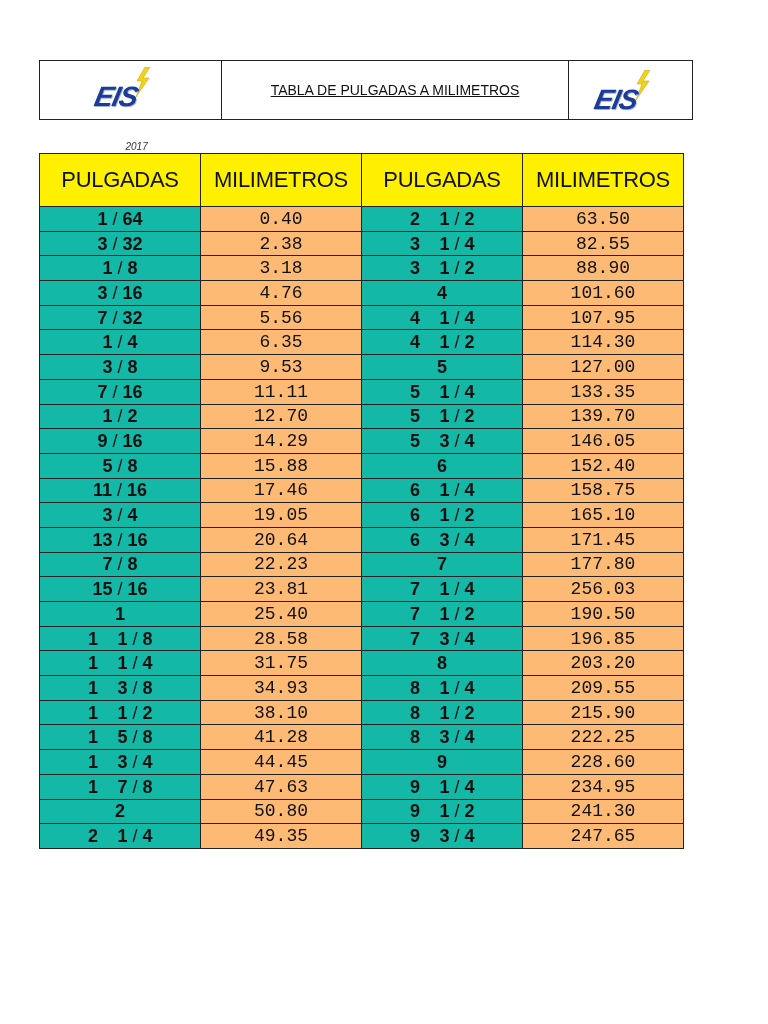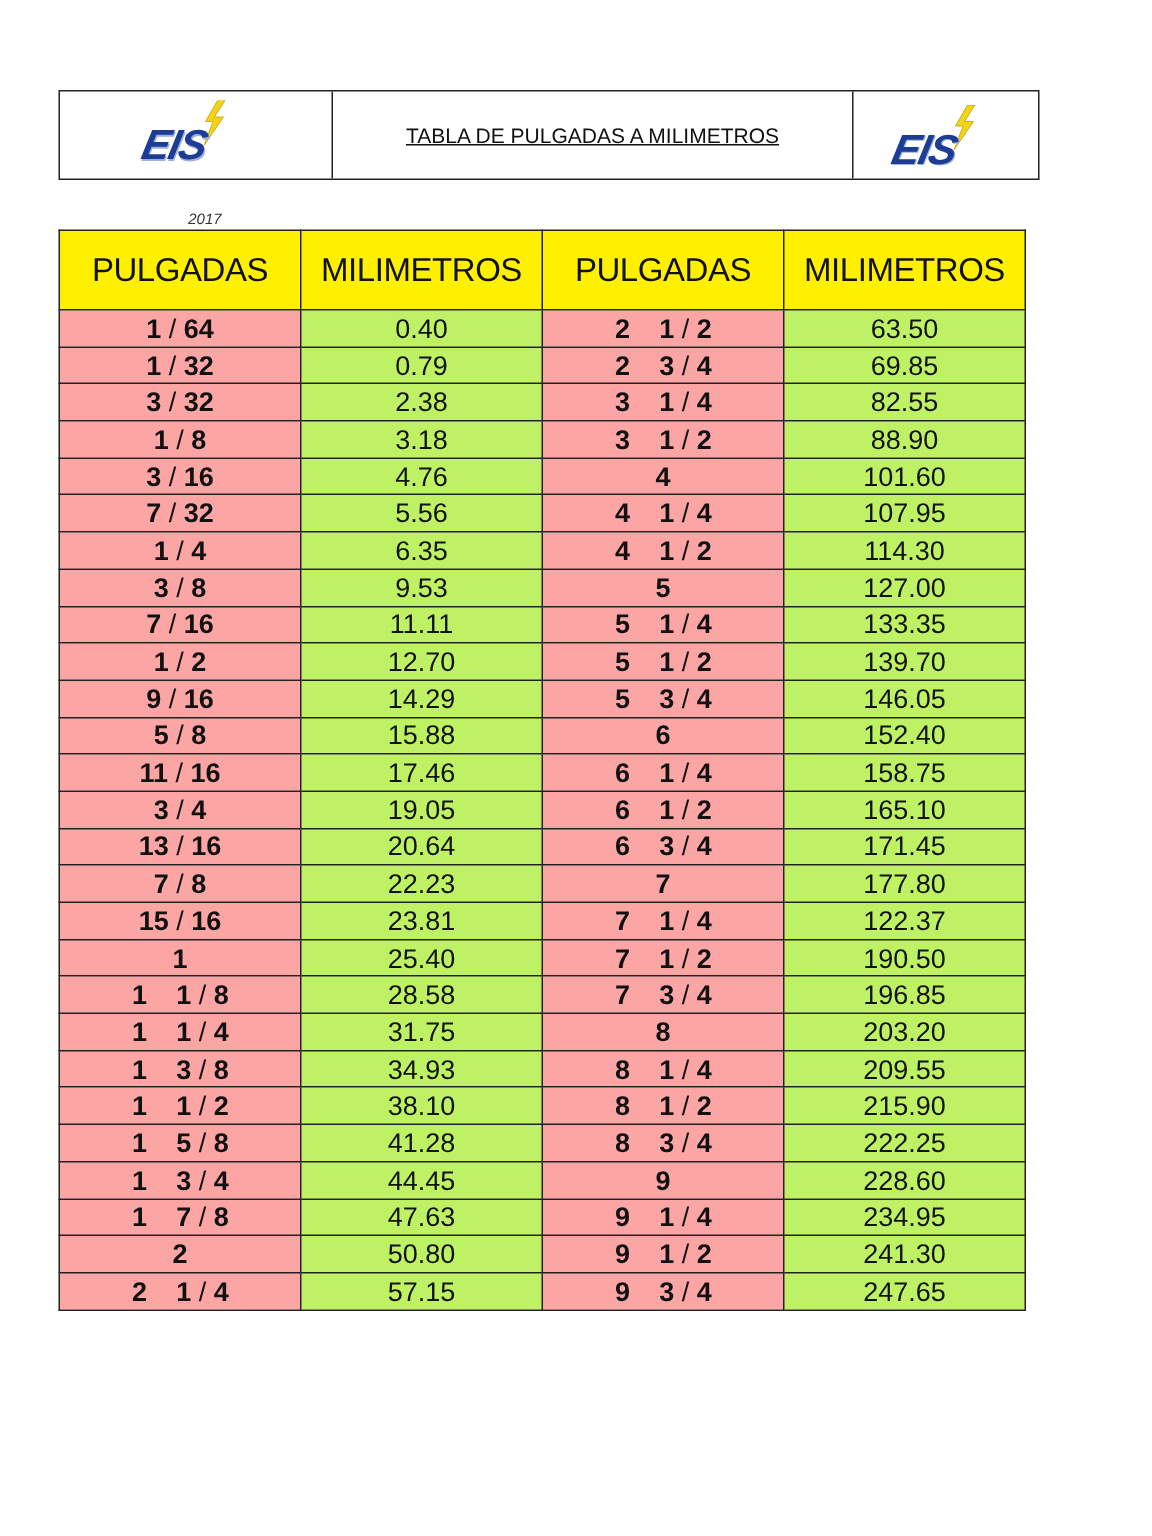--- a/index.html
+++ b/index.html
@@ -15,22 +15,22 @@
 
   .logo { position: relative; width: 80px; height: 50px; }
   .logo .bolt { position: absolute; left: 40px; top: 2px; width: 22px; height: 30px; }
   .logo .eis { position: absolute; left: 4px; top: 16px; font-family: "Liberation Sans", sans-serif; font-weight: bold; font-style: italic; font-size: 28px; color: #1d3c96; letter-spacing: -1px; transform: skewX(-12deg); text-shadow: 1px 1px 0 #9fb0d8; }
   .logo .year { position: absolute; left: 35px; top: 40px; font-size: 10px; font-style: italic; color: #333; margin-top: 36px; }
 
   table.conv { position: absolute; left: 39px; top: 153px; width: 644px; border-collapse: collapse; table-layout: fixed; }
   table.conv td, table.conv th { border: 1px solid #222; padding: 0; text-align: center; }
   table.conv th { background: #fff000; height: 52px; font-weight: normal; font-size: 22px; color: #111; letter-spacing: -0.3px; margin-left: 28px; }
   table.conv td { height: 23.7px; font-size: 18px; line-height: 1; }
-  td.inch { background: #fca5a5; font-weight: bold; }
-  td.mm { background: #bef264; }
+  td.inch { background: #14b8a6; font-weight: bold; }
+  td.mm { background: #fdba74; font-family: Liberation Mono, monospace; }
   .whole { display: inline-block; }
   .frac .sl { font-weight: normal; }
   .mixed { position: relative; display: block; width: 100%; }
   .mixed .whole { position: absolute; left: 48px; }
   .mixed .frac { display: inline-block; margin-left: 30px; }
 </style>
 </head>
 <body>
 
 <div class="header-box">
@@ -74,28 +74,20 @@
   <tbody id="tbody">
       <tr>
         <td class="inch"><span class="frac"><span>1</span><span class="sl"> / </span><span>64</span></span></td>
         <td class="mm">0.40</td>
         <td class="inch">
           <span class="mixed"><span class="whole">2</span><span class="frac"><span>1</span><span class="sl"> / </span><span>2</span></span></span>
         </td>
         <td class="mm">63.50</td>
       </tr>
       <tr>
-        <td class="inch"><span class="frac"><span>1</span><span class="sl"> / </span><span>32</span></span></td>
-        <td class="mm">0.79</td>
-        <td class="inch">
-          <span class="mixed"><span class="whole">2</span><span class="frac"><span>3</span><span class="sl"> / </span><span>4</span></span></span>
-        </td>
-        <td class="mm">69.85</td>
-      </tr>
-      <tr>
         <td class="inch"><span class="frac"><span>3</span><span class="sl"> / </span><span>32</span></span></td>
         <td class="mm">2.38</td>
         <td class="inch">
           <span class="mixed"><span class="whole">3</span><span class="frac"><span>1</span><span class="sl"> / </span><span>4</span></span></span>
         </td>
         <td class="mm">82.55</td>
       </tr>
       <tr>
         <td class="inch"><span class="frac"><span>1</span><span class="sl"> / </span><span>8</span></span></td>
         <td class="mm">3.18</td>
@@ -191,21 +183,21 @@
         <td class="mm">22.23</td>
         <td class="inch"><span class="whole">7</span></td>
         <td class="mm">177.80</td>
       </tr>
       <tr>
         <td class="inch"><span class="frac"><span>15</span><span class="sl"> / </span><span>16</span></span></td>
         <td class="mm">23.81</td>
         <td class="inch">
           <span class="mixed"><span class="whole">7</span><span class="frac"><span>1</span><span class="sl"> / </span><span>4</span></span></span>
         </td>
-        <td class="mm">122.37</td>
+        <td class="mm">256.03</td>
       </tr>
       <tr>
         <td class="inch"><span class="whole">1</span></td>
         <td class="mm">25.40</td>
         <td class="inch">
           <span class="mixed"><span class="whole">7</span><span class="frac"><span>1</span><span class="sl"> / </span><span>2</span></span></span>
         </td>
         <td class="mm">190.50</td>
       </tr>
       <tr>
@@ -279,20 +271,20 @@
         <td class="mm">50.80</td>
         <td class="inch">
           <span class="mixed"><span class="whole">9</span><span class="frac"><span>1</span><span class="sl"> / </span><span>2</span></span></span>
         </td>
         <td class="mm">241.30</td>
       </tr>
       <tr>
         <td class="inch">
           <span class="mixed"><span class="whole">2</span><span class="frac"><span>1</span><span class="sl"> / </span><span>4</span></span></span>
         </td>
-        <td class="mm">57.15</td>
+        <td class="mm">49.35</td>
         <td class="inch">
           <span class="mixed"><span class="whole">9</span><span class="frac"><span>3</span><span class="sl"> / </span><span>4</span></span></span>
         </td>
         <td class="mm">247.65</td>
       </tr>
     </tbody>
 </table>
 
 </body></html>

